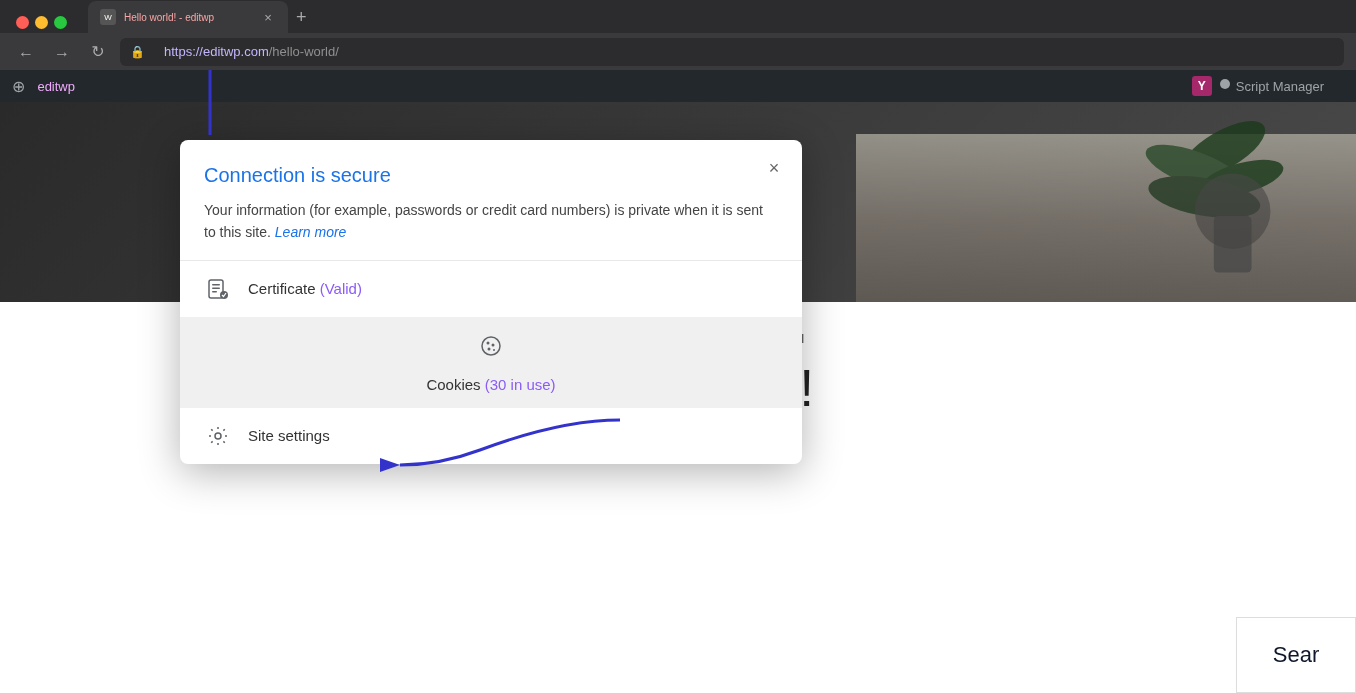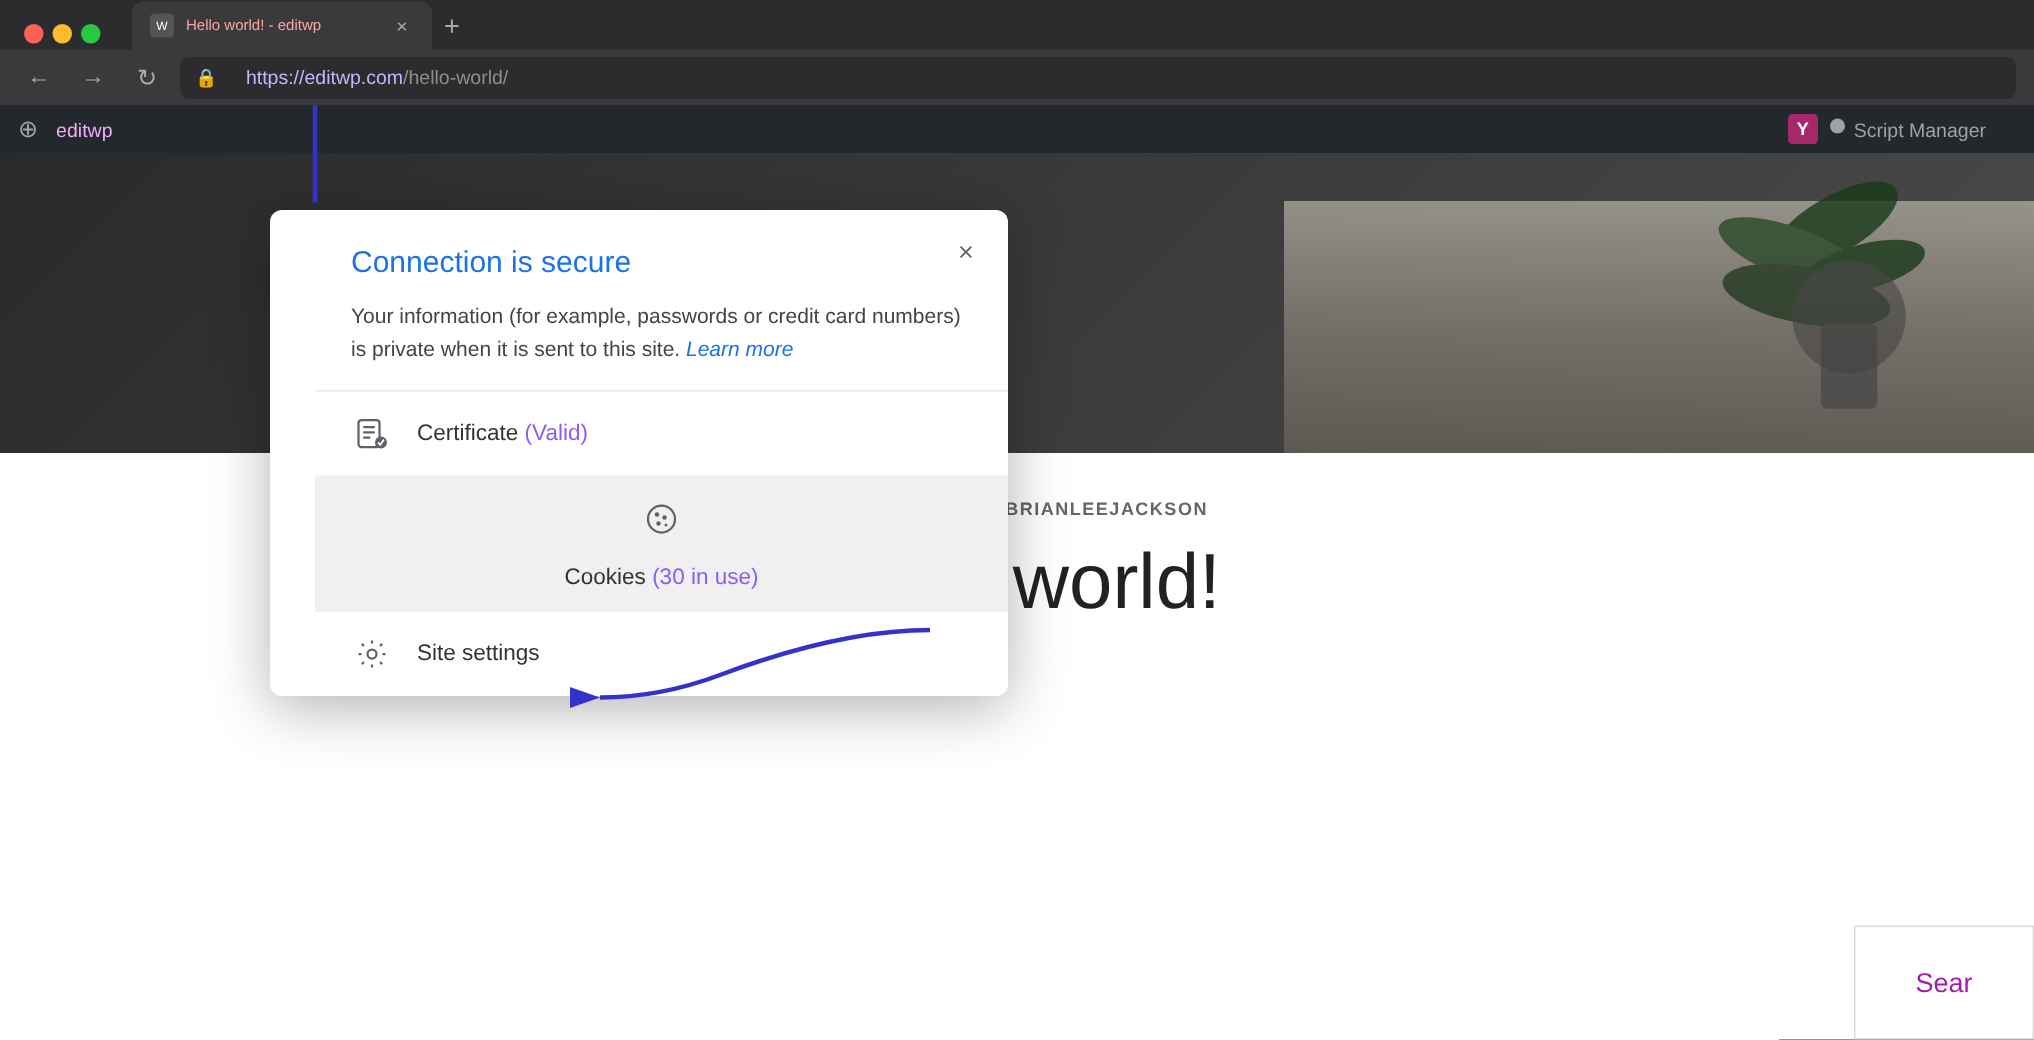--- a/index.html
+++ b/index.html
@@ -44,25 +44,25 @@
     .plant-bg { position: absolute; right: 0; top: 32px; width: 500px; height: 170px; background: linear-gradient(180deg, #b8b4a8 0%, #8a8278 50%, #6a625a 100%); opacity: 0.7; }
     .plant-leaves { position: absolute; right: 20px; top: -10px; width: 200px; height: 180px; }
 
     
     .page-content { background: white; min-height: 400px; padding: 30px 120px; }
     .post-meta { text-align: center; font-size: 12px; letter-spacing: 1px; color: #666; font-weight: 600; text-transform: uppercase; margin-bottom: 12px; }
     .post-title { font-size: 52px; font-weight: 300; color: #222; text-align: center; }
 
     
     .search-widget { position: absolute; bottom: 0; right: 0; width: 120px; height: 76px; background: white; border: 1px solid #ddd; display: flex; align-items: center; justify-content: center; }
-    .search-partial { font-size: 18px; color: #a21caf; }
+    .search-partial { font-size: 22px; color: #0f172a; }
 
     
     .popup-overlay { position: absolute; top: 70px; left: 180px; z-index: 100; }
-    .security-popup { background: white; border-radius: 8px; box-shadow: 0 8px 40px rgba(0,0,0,0.3); width: 492px; overflow: hidden; padding-left: 30px; }
+    .security-popup { background: white; border-radius: 8px; box-shadow: 0 8px 40px rgba(0,0,0,0.3); width: 622px; overflow: hidden; }
     .popup-header { padding: 24px 24px 16px 24px; border-bottom: 1px solid #e8e8e8; position: relative; }
     .popup-close { position: absolute; top: 16px; right: 16px; color: #666; font-size: 18px; cursor: pointer; width: 24px; height: 24px; display: flex; align-items: center; justify-content: center; }
     .connection-title { color: #1a73e8; font-size: 20px; font-weight: 400; margin-bottom: 12px; }
     .connection-desc { color: #444; font-size: 14px; line-height: 1.6; }
     .learn-more { color: #1a73e8; text-decoration: none; font-style: italic; }
 
     .popup-items { }
     .popup-item { display: flex; align-items: center; gap: 16px; padding: 14px 24px; border-bottom: 1px solid #f0f0f0; cursor: pointer; }
     .popup-item:last-child { border-bottom: none; }
     .popup-item-icon { width: 28px; height: 28px; display: flex; align-items: center; justify-content: center; color: #5f6368; font-size: 18px; flex-shrink: 0; }

